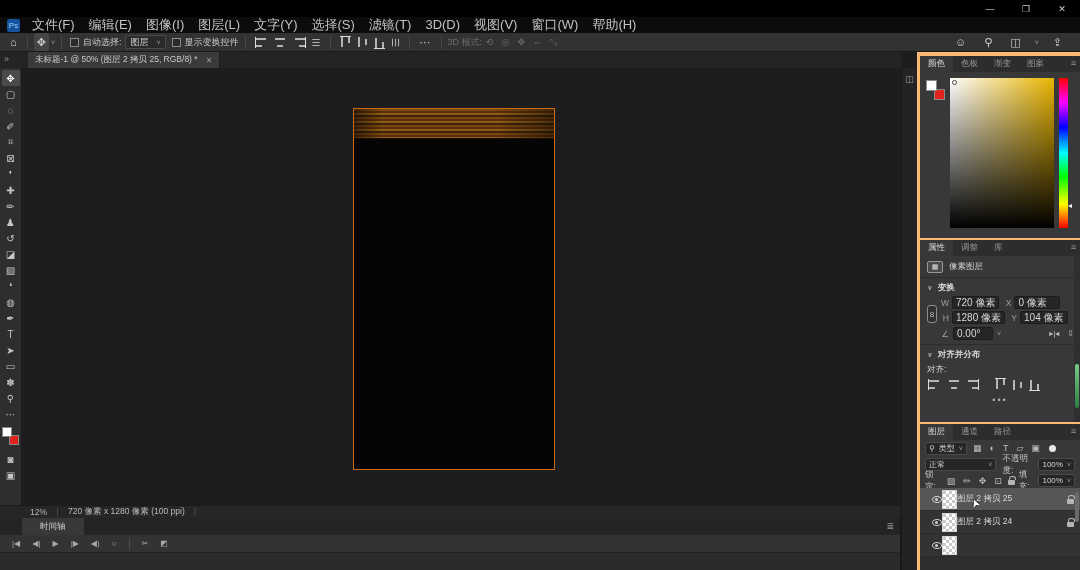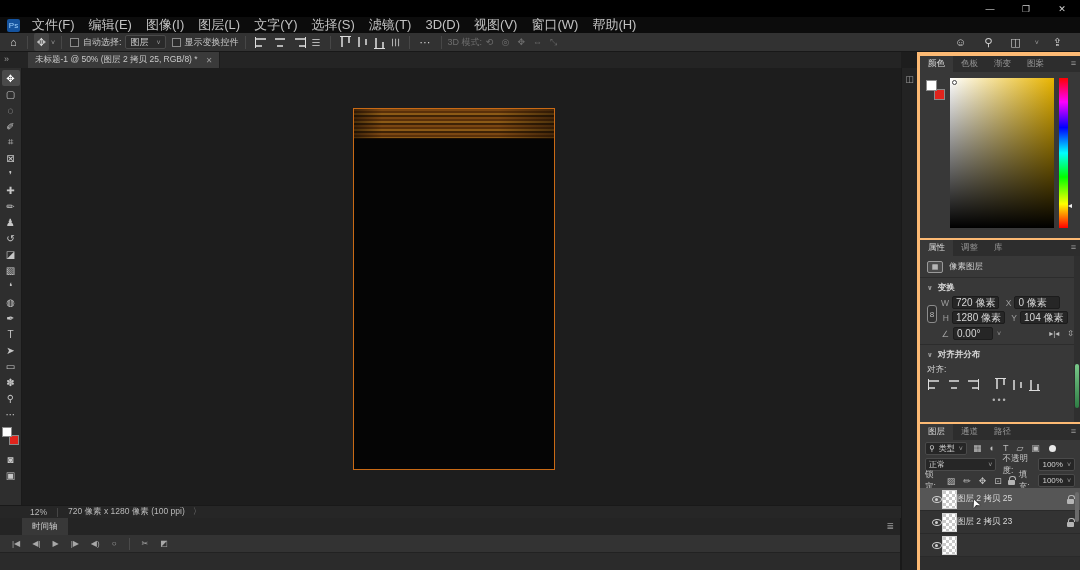--- a/index.html
+++ b/index.html
@@ -156,21 +156,21 @@
   
   .statusbar{left:0;top:505px;width:901px;height:13px;background:#262626;border-top:1px solid #191919;
              display:flex;align-items:center;font-size:8.5px;color:#b9b9b9}
   .statzoom{padding:0 10px 0 30px}
   .statsep{width:1px;height:9px;background:#454545;margin-right:10px}
 
   
   .timeline{left:0;top:518px;width:901px;height:52px;background:#2b2b2b;border-right:1px solid #191919}
   .tl-head{height:17px;background:#242424;position:relative}
   .tl-tab{position:absolute;left:22px;top:0;height:17px;background:#383838;display:flex;align-items:center;
-          padding:0 10px;font-size:8.5px;color:#d0d0d0}
+          padding:0 18px;font-size:8.5px;color:#d0d0d0}
   .tl-menu{position:absolute;right:6px;top:3px;color:#9a9a9a;font-size:9px}
   .tl-controls{height:18px;background:#333;display:flex;align-items:center;gap:12px;padding:0 12px;
                border-bottom:1px solid #222}
   .tlico{color:#a8a8a8;font-size:8px;white-space:nowrap}
   .tlsep{width:1px;height:12px;background:#4a4a4a}
 
   
   .cursor{left:971px;top:497px;color:#fff;font-size:11px;display:inline-block;
           transform:rotate(-112deg);text-shadow:0 0 1px #000,0 0 2px #000;z-index:99}
 </style>
@@ -460,21 +460,21 @@
     <div class="layerlist">
       <div class="layerrow sel">
         <span class="eye"></span>
         <span class="lthumb"></span>
         <span class="lname">图层 2 拷贝 25</span>
         <span class="lockico"></span>
       </div>
       <div class="layerrow">
         <span class="eye"></span>
         <span class="lthumb"></span>
-        <span class="lname">图层 2 拷贝 23</span>
+        <span class="lname">图层 2 拷贝 24</span>
         <span class="lockico"></span>
       </div>
       <div class="layerrow">
         <span class="eye"></span>
         <span class="lthumb"></span>
         <span class="lname"></span>
       </div>
     </div>
     <div class="scrollcol" style="top:64px;background:transparent">
       <span class="thumbgray" style="top:4px"></span>

